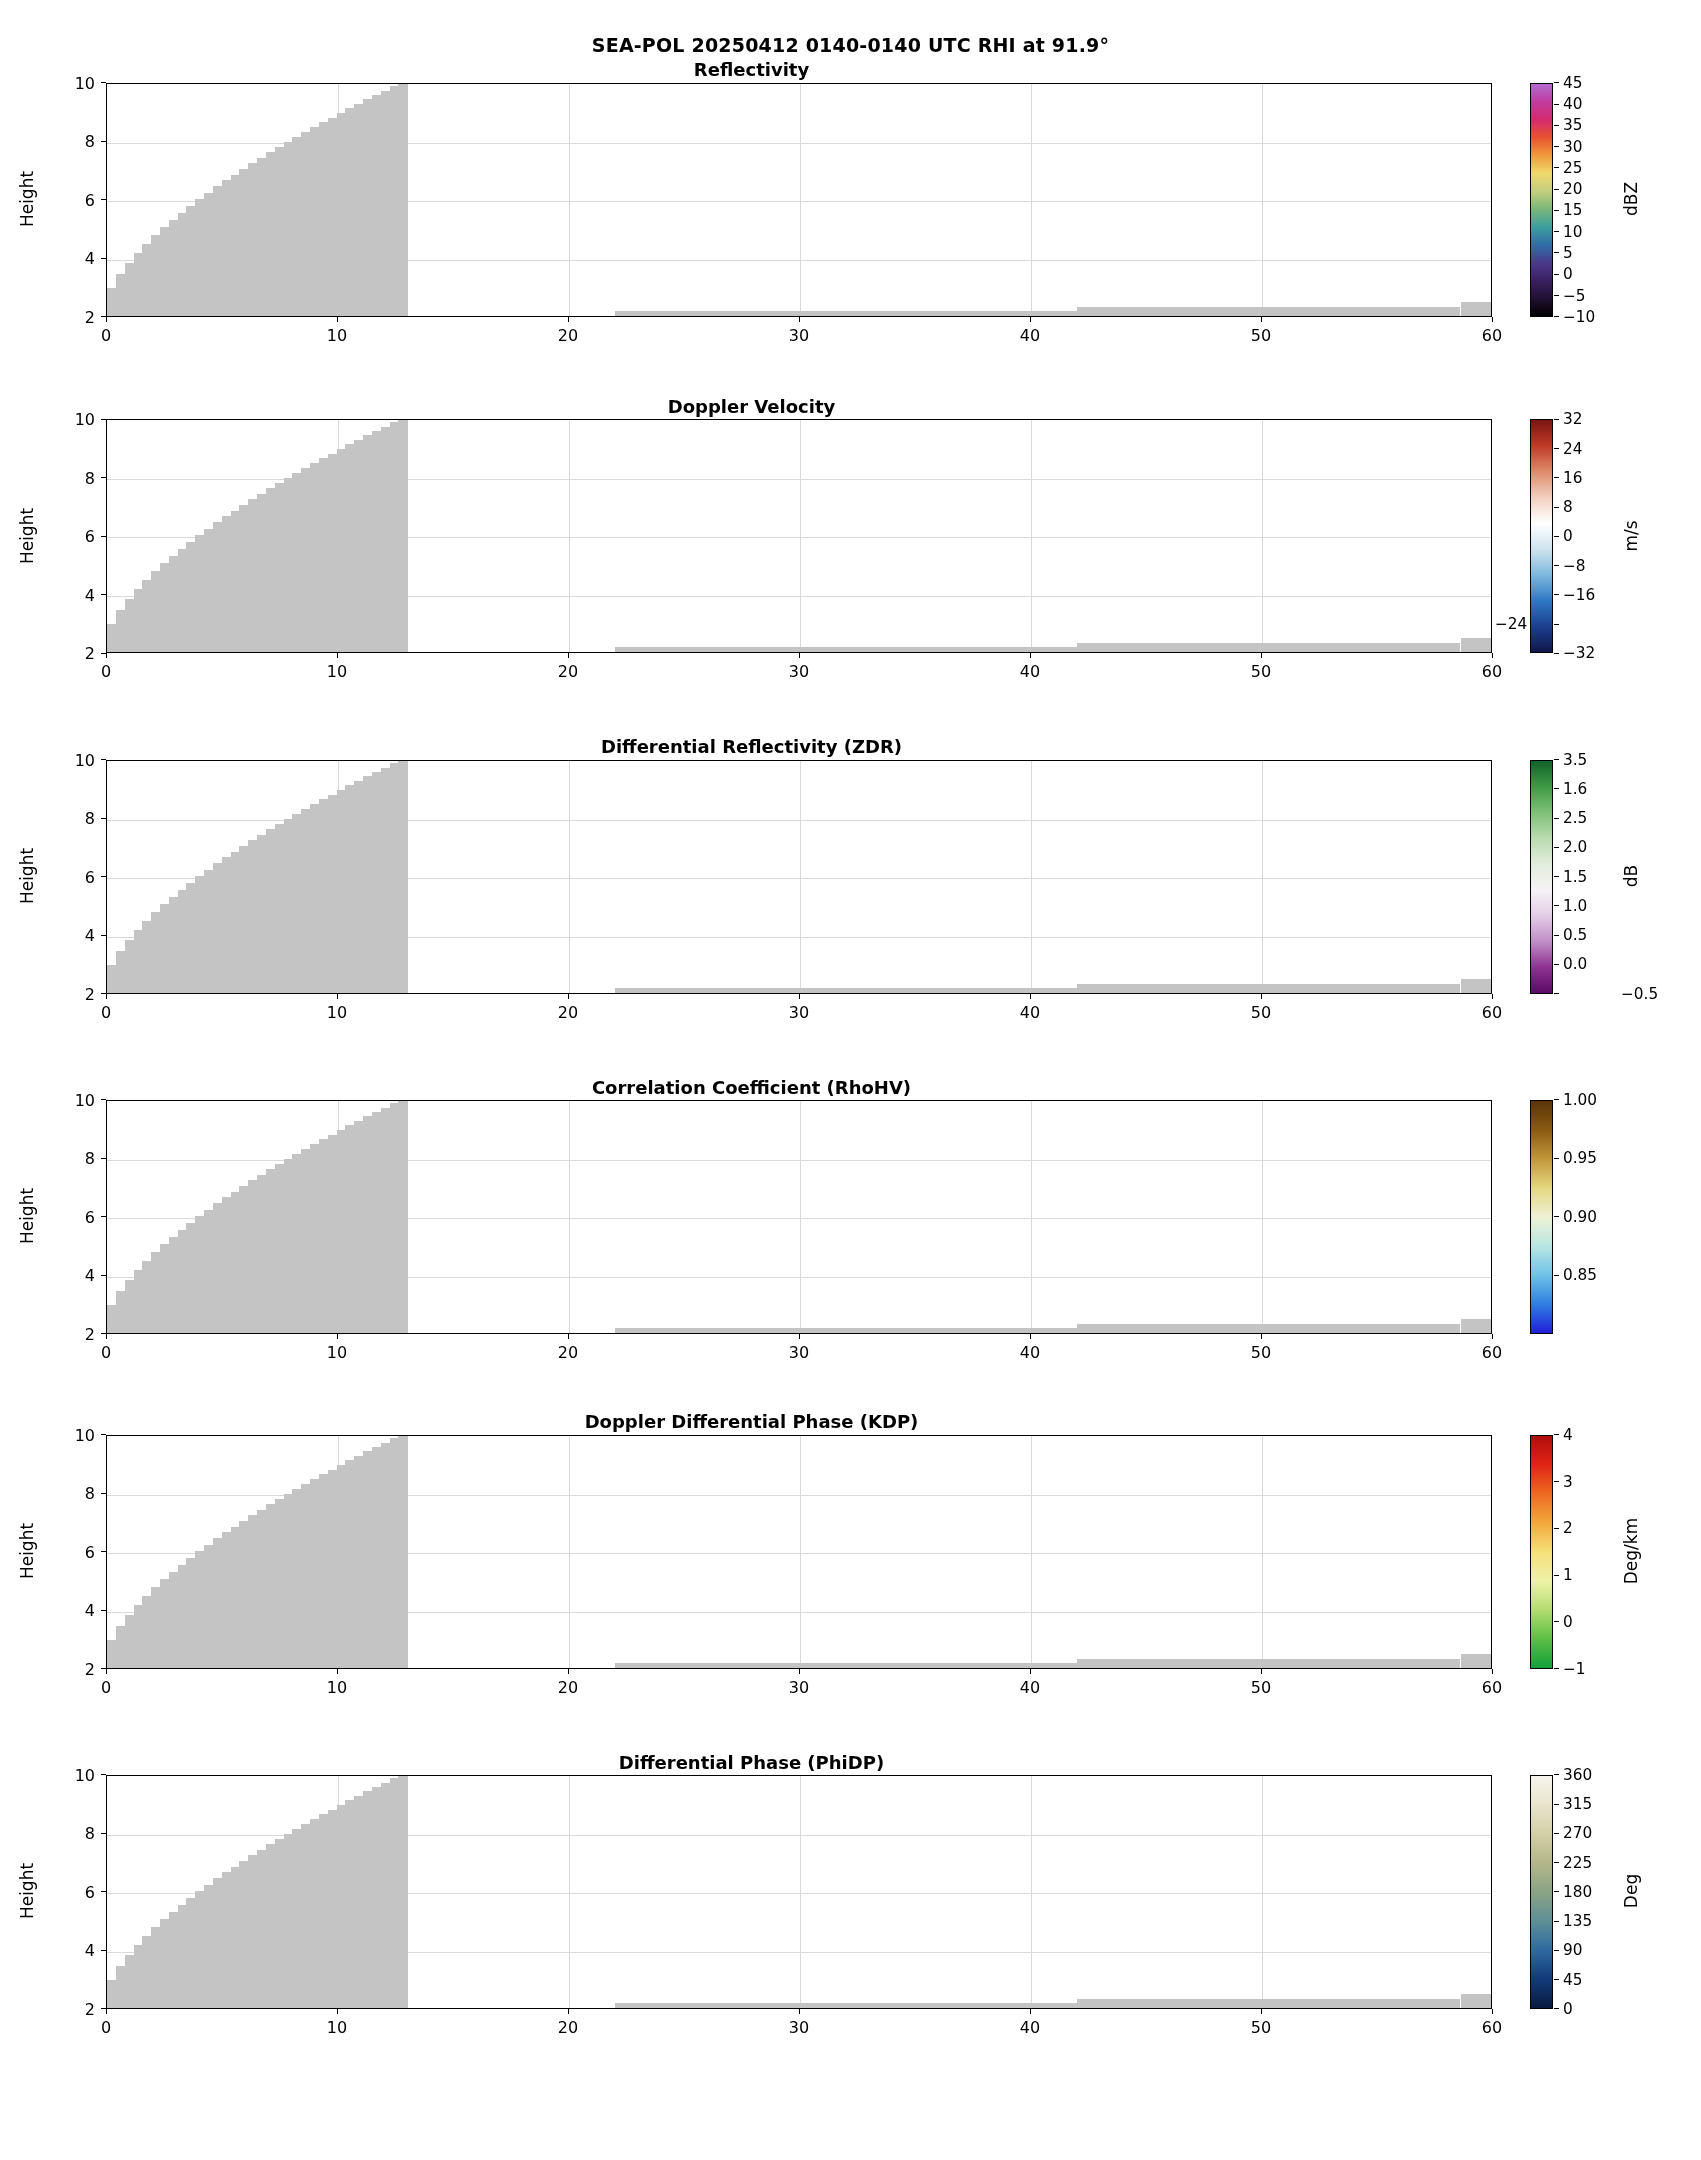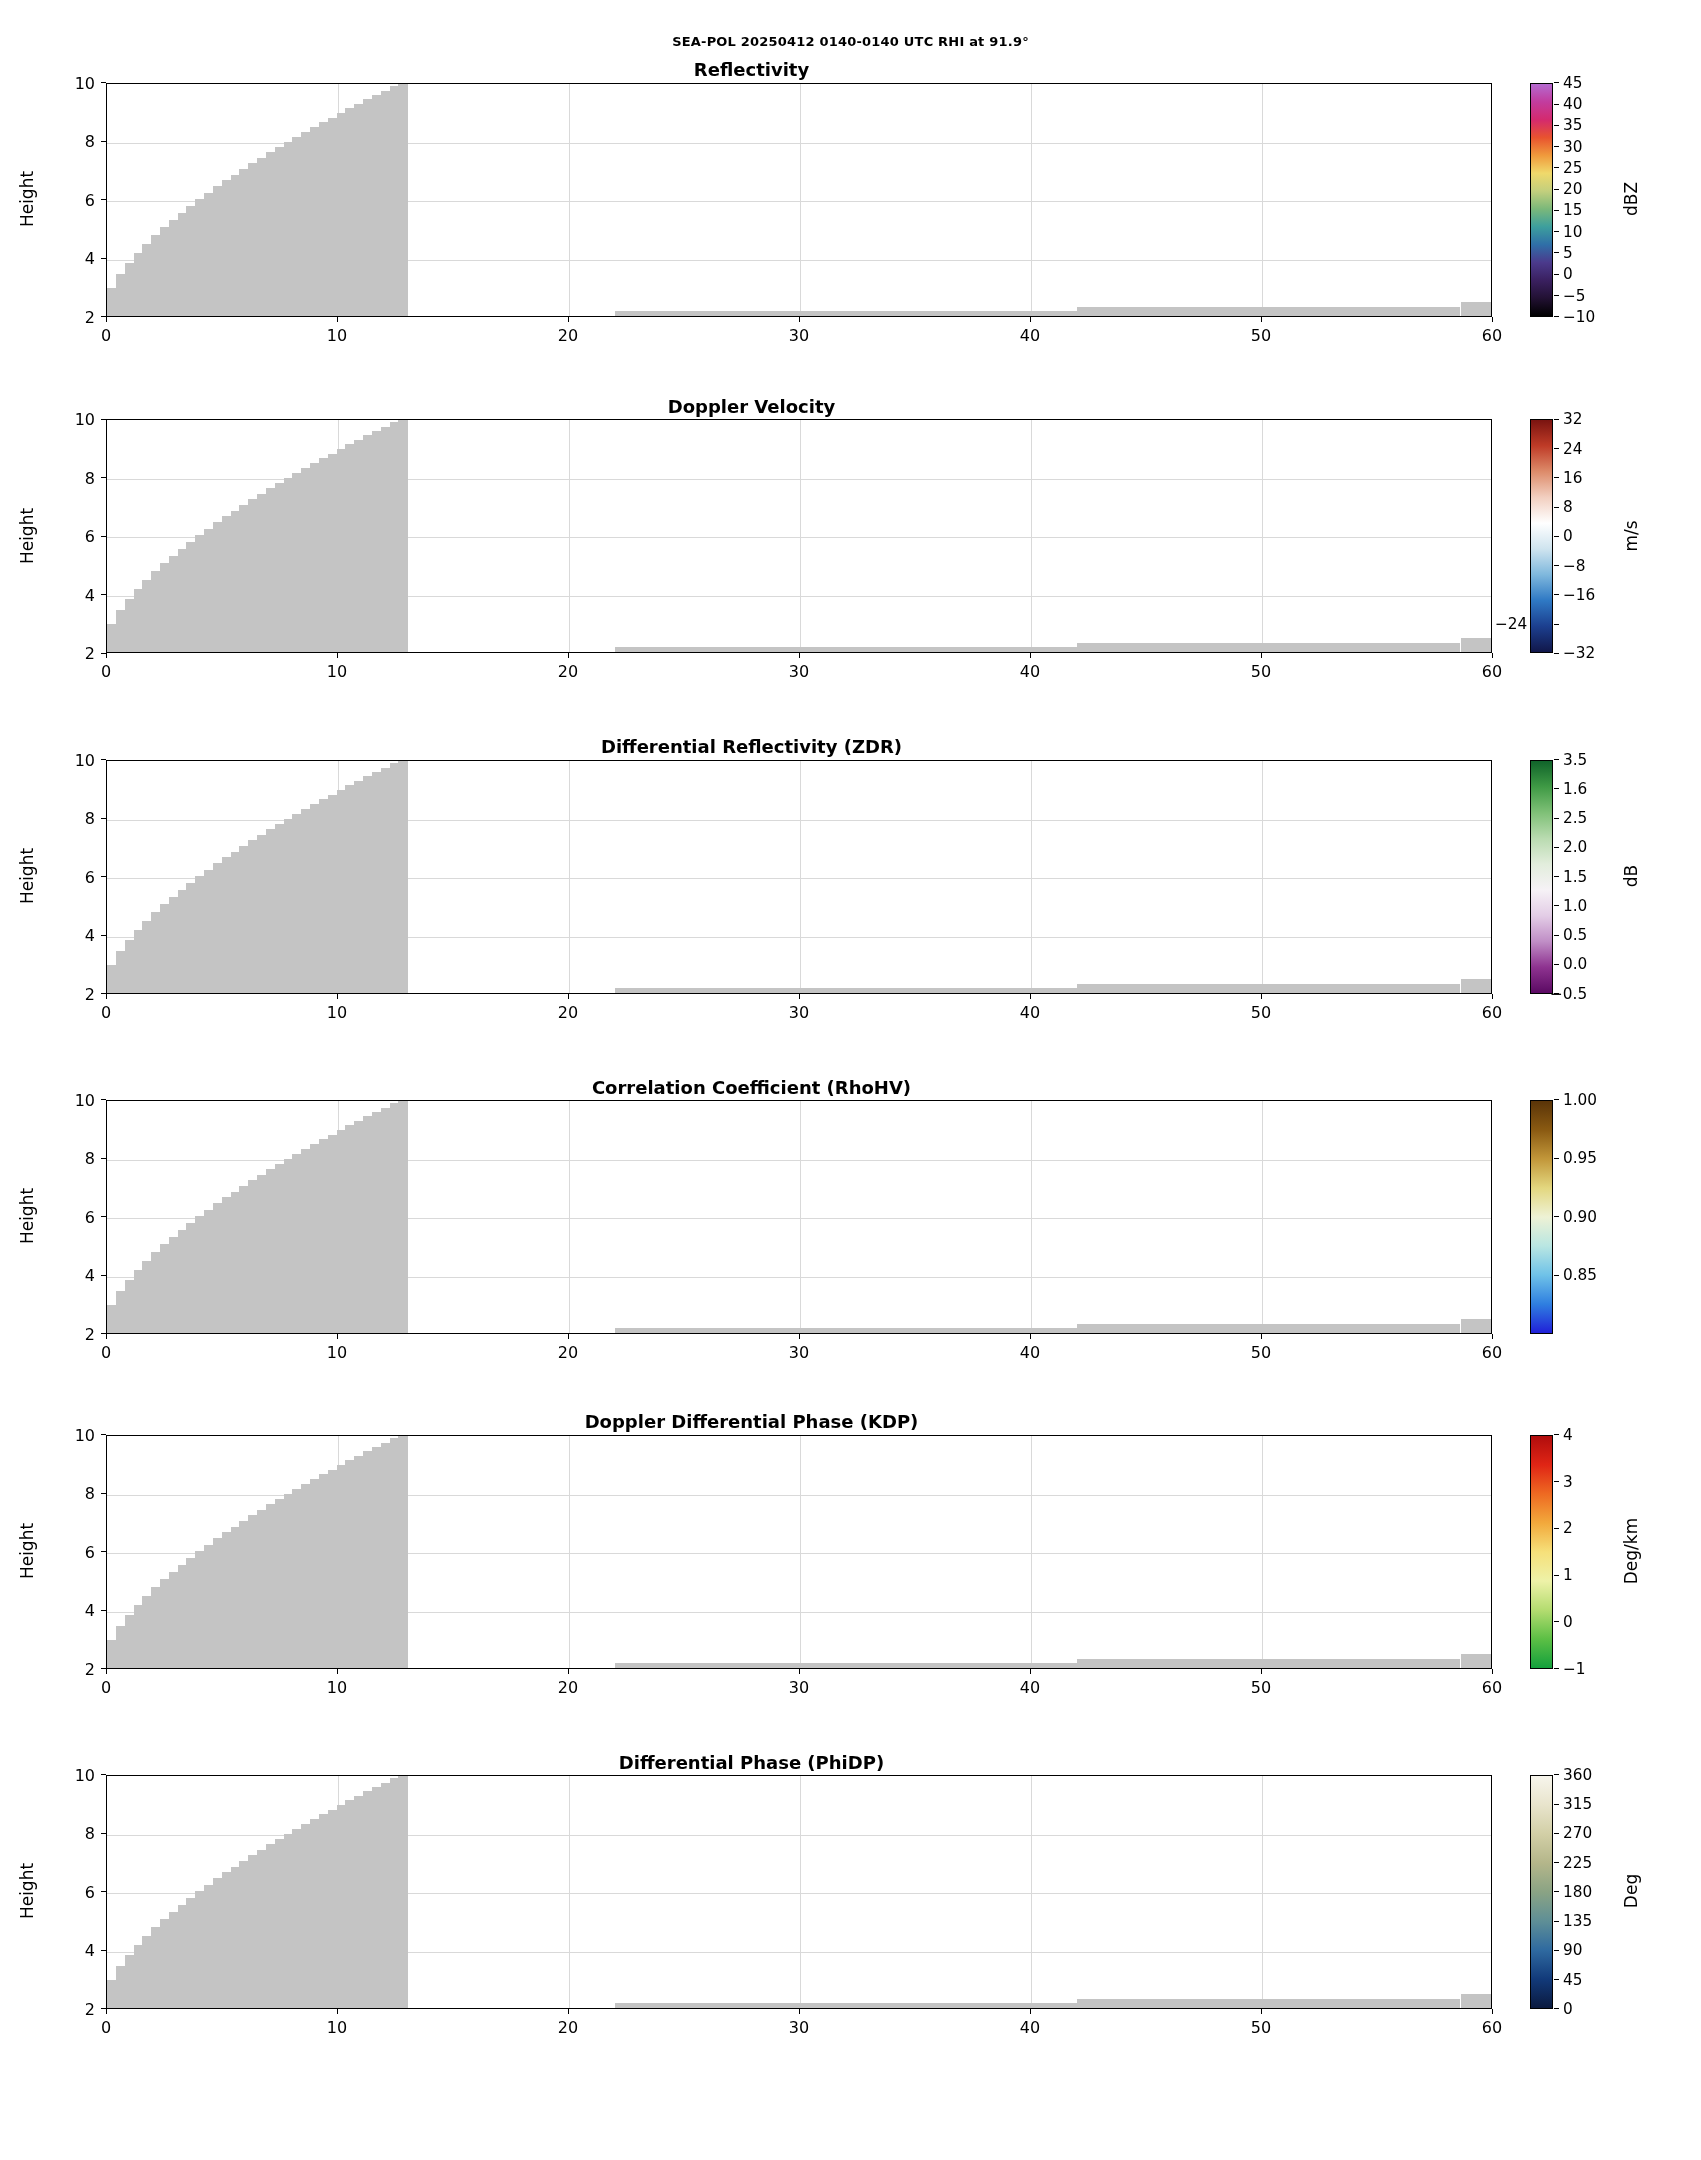--- a/index.html
+++ b/index.html
@@ -18,21 +18,21 @@
     position: relative;
     width: 1701px;
     height: 2160px;
   }
   .suptitle {
     position: absolute;
     top: 34px;
     left: 0;
     width: 1701px;
     text-align: center;
-    font-size: 13px;
+    font-size: 19px;
     font-weight: bold;
     letter-spacing: 0.2px;
   }
   .panel-title {
     position: absolute;
     left: 0;
     width: 1503px;
     text-align: center;
     font-size: 18px;
     font-weight: bold;
@@ -402,21 +402,21 @@
       <div class="tick-label-y" style="left: 50px; width: 45px; top: 935px;">4</div>
       <div class="tick-mark-y" style="left: 101px; top: 876px;"></div>
       <div class="tick-label-y" style="left: 50px; width: 45px; top: 877px;">6</div>
       <div class="tick-mark-y" style="left: 101px; top: 818px;"></div>
       <div class="tick-label-y" style="left: 50px; width: 45px; top: 818px;">8</div>
       <div class="tick-mark-y" style="left: 101px; top: 759px;"></div>
       <div class="tick-label-y" style="left: 50px; width: 45px; top: 760px;">10</div>
       <div class="ylabel" style="width: 234px; left: -90px; top: 866px;">Height</div>
       <div class="cbar" style="left: 1530px; top: 760px; height: 234px; background: linear-gradient(rgb(16, 99, 42), rgb(63, 154, 69), rgb(127, 192, 119), rgb(185, 219, 176), rgb(226, 237, 220), rgb(246, 242, 246), rgb(227, 205, 230), rgb(192, 142, 198), rgb(142, 51, 144), rgb(91, 10, 99));"></div>
       <div class="cbar-tick-mark" style="left: 1554px; top: 993px;"></div>
-      <div class="cbar-tick-label" style="left: 1550px; top: 994px;">−0.5</div>
+      <div class="cbar-tick-label" style="left: 1621px; top: 994px;">−0.5</div>
       <div class="cbar-tick-mark" style="left: 1554px; top: 964px;"></div>
       <div class="cbar-tick-label" style="left: 1563px; top: 964px;">0.0</div>
       <div class="cbar-tick-mark" style="left: 1554px; top: 935px;"></div>
       <div class="cbar-tick-label" style="left: 1563px; top: 935px;">0.5</div>
       <div class="cbar-tick-mark" style="left: 1554px; top: 905px;"></div>
       <div class="cbar-tick-label" style="left: 1563px; top: 906px;">1.0</div>
       <div class="cbar-tick-mark" style="left: 1554px; top: 876px;"></div>
       <div class="cbar-tick-label" style="left: 1563px; top: 877px;">1.5</div>
       <div class="cbar-tick-mark" style="left: 1554px; top: 847px;"></div>
       <div class="cbar-tick-label" style="left: 1563px; top: 847px;">2.0</div>

